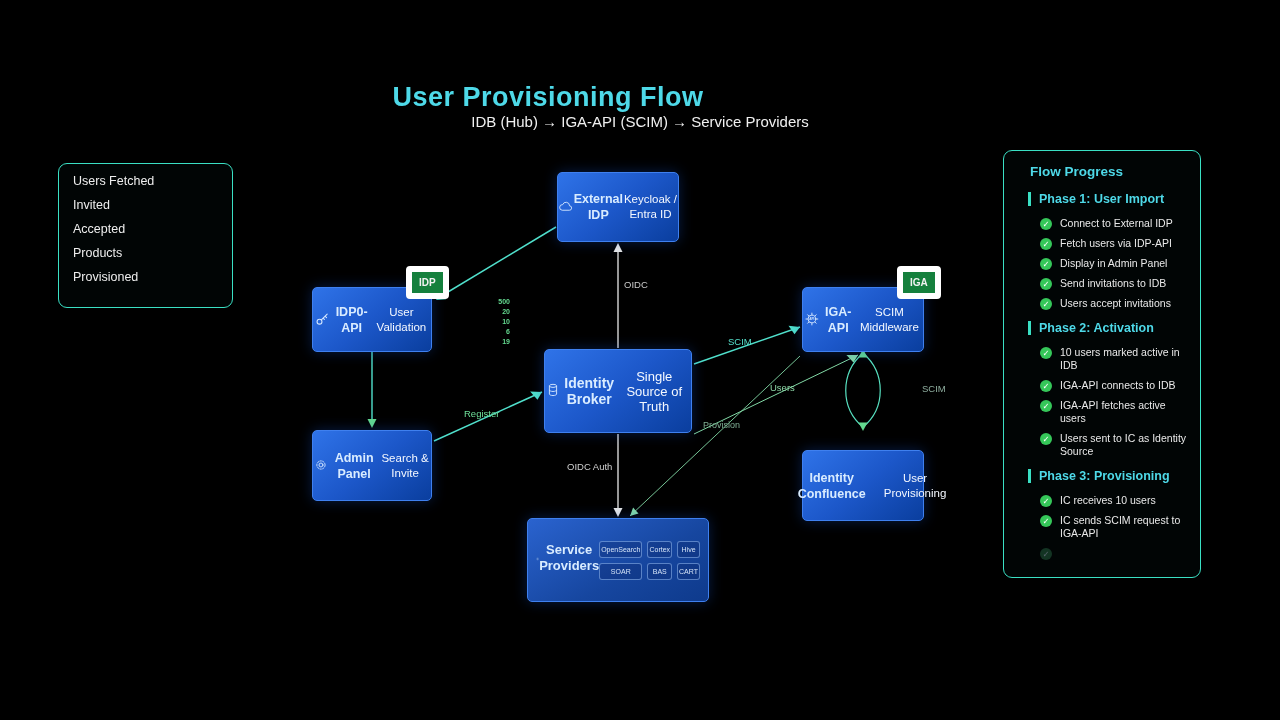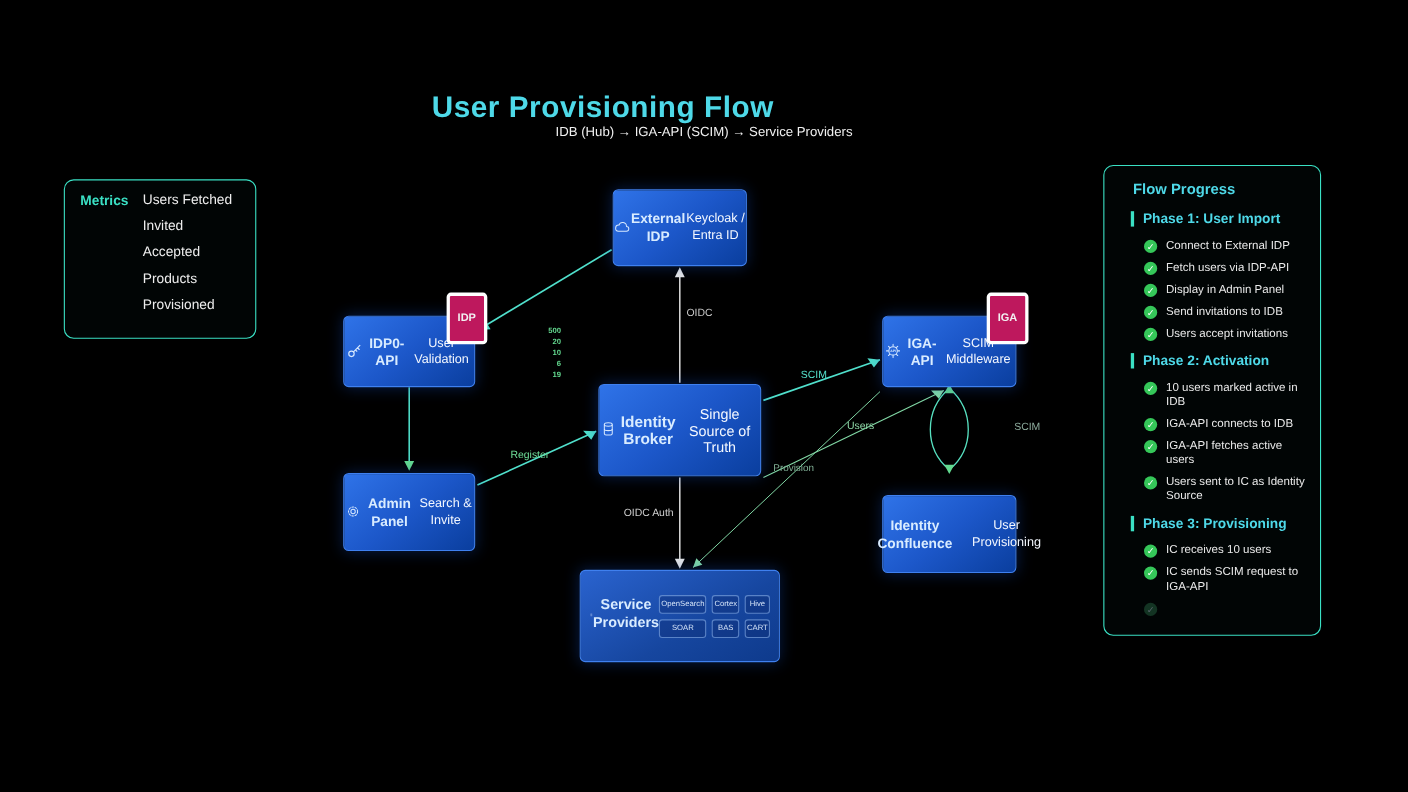--- a/index.html
+++ b/index.html
@@ -4,21 +4,21 @@
 <style>
   html,body{margin:0;padding:0;background:#000;}
   body{width:1280px;height:720px;position:relative;overflow:hidden;
        font-family:"Liberation Sans",sans-serif;color:#fff;}
   .abs{position:absolute;}
 
   
   .title{left:0;top:82px;width:1096px;text-align:center;color:#4ed9e8;
          font-size:27px;font-weight:600;letter-spacing:.5px;}
   .subtitle{left:0;top:113px;width:1280px;text-align:center;color:#f0f0f0;
-            font-size:12px;font-weight:500;}
+            font-size:15px;font-weight:500;}
 
   
   .panel{border:1.5px solid #3ae0c4;border-radius:9px;background:rgba(2,10,10,.55);}
   .metrics-panel{left:58px;top:163px;width:175px;height:145px;box-sizing:border-box;
                  padding:10px 12px 8px 14px;display:flex;gap:13px;}
   .metrics-label{color:#3ae0c4;font-size:12.5px;font-weight:700;padding-top:1px;}
   .metrics-list{display:flex;flex-direction:column;}
   .metric-item{color:#eee;font-size:12.5px;line-height:15.5px;margin-bottom:8.5px;width:82px;}
 
   .progress-panel{left:1003px;top:150px;width:198px;height:428px;box-sizing:border-box;
@@ -50,22 +50,22 @@
   .n-broker .nsub{font-size:13px;}
   .n-admin{left:312px;top:430px;width:120px;height:71px;}
   .n-conf{left:802px;top:450px;width:122px;height:71px;gap:18px;}
   .n-sp{left:527px;top:518px;width:182px;height:84px;padding:6px 8px;
         background:linear-gradient(150deg,#2a63cf,#16469f 60%,#0e3a8c);}
   .n-sp .ntitle{font-size:13px;margin-bottom:4px;}
   .chip-grid{display:grid;grid-template-columns:repeat(3,1fr);gap:5px;width:100%;}
   .chip{border:1px solid rgba(150,190,245,.55);border-radius:3px;background:rgba(12,40,110,.35);
         color:#d5e4f8;font-size:7px;line-height:11px;padding:2px 1px;text-align:center;}
 
-  .tag{border:3px solid #ffffff;border-radius:4px;background:#be185d;color:#f2f2f2;
-       font-size:10px;font-weight:600;padding:15px 7px;z-index:3;}
+  .tag{border:6px solid #ffffff;border-radius:4px;background:#15803d;color:#f2f2f2;
+       font-size:10px;font-weight:600;padding:5px 7px;z-index:3;}
   .t-idp{left:406px;top:266px;}
   .t-iga{left:897px;top:266px;}
 
   
   .elabel{z-index:3;font-size:9.5px;font-weight:500;}
   .l-oidc{left:624px;top:279px;color:#c9c9c9;}
   .l-scim-left{left:728px;top:336px;color:#55e0cb;}
   .l-users{left:770px;top:382px;color:#8fd9a8;text-align:right;}
   .l-register{left:464px;top:408px;color:#6fe09a;}
   .l-provision{left:703px;top:420px;color:#7fae94;font-size:9px;}
@@ -126,21 +126,20 @@
 
 <div class="abs counters">
   <div>500</div>
   <div>20</div>
   <div>10</div>
   <div>6</div>
   <div>19</div>
 </div>
 
 <div class="abs panel metrics-panel">
-  <div class="metrics-label">Metrics</div>
   <div class="metrics-list">
     <div class="metric-item">Users Fetched</div>
     <div class="metric-item">Invited</div>
     <div class="metric-item">Accepted</div>
     <div class="metric-item">Products</div>
     <div class="metric-item">Provisioned</div>
   </div>
 </div>
 
 <div class="abs panel progress-panel">

